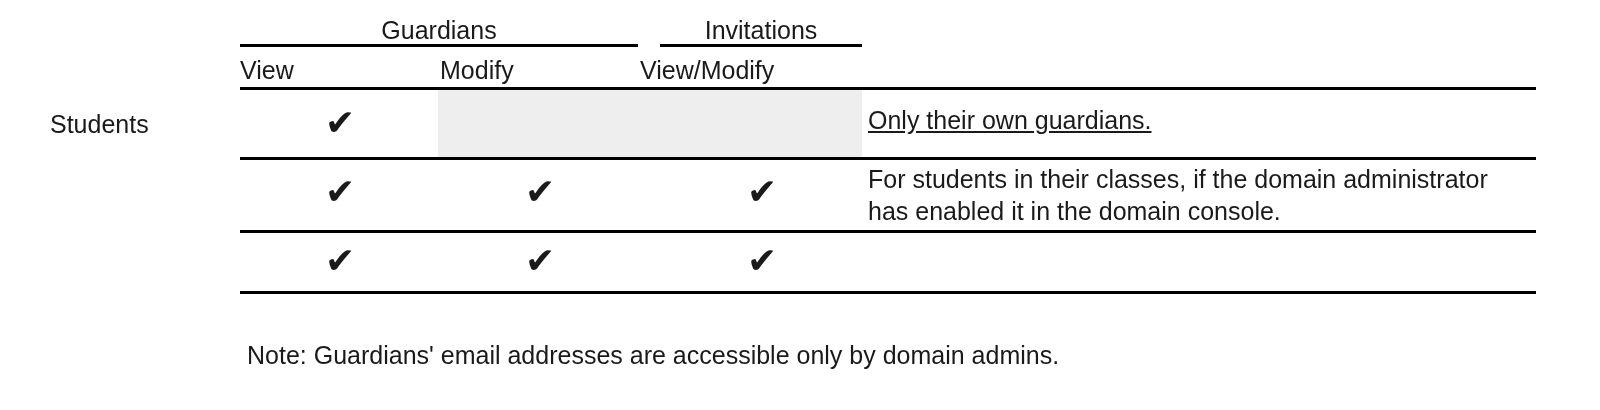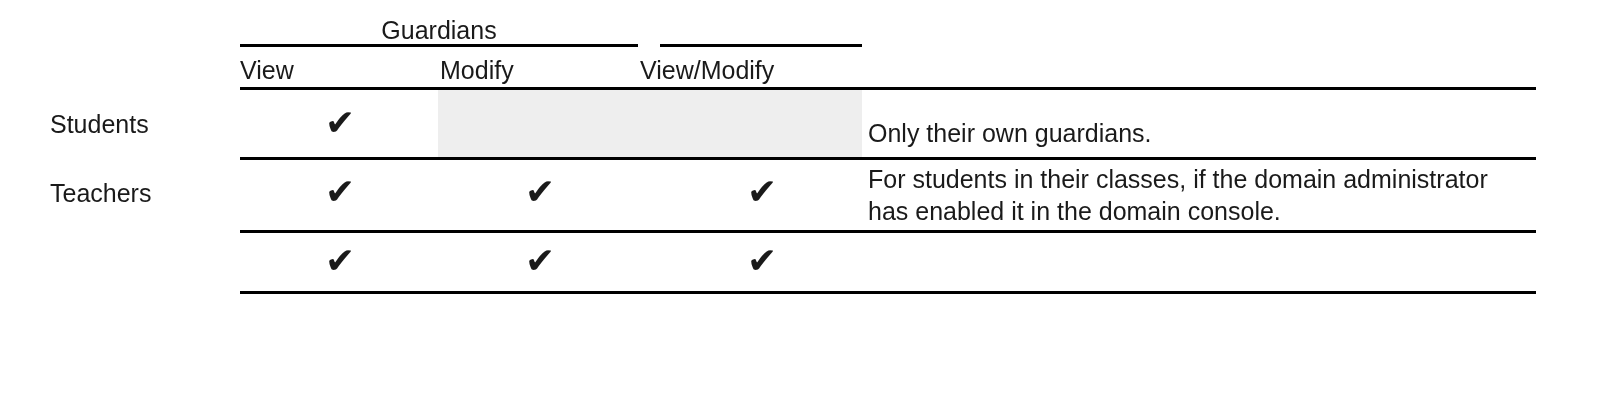--- a/index.html
+++ b/index.html
@@ -112,21 +112,21 @@
 
   .note-cell {
     position: absolute;
     left: 868px;
     width: 660px;
     font-size: 25px;
     line-height: 32px;
     text-align: left;
     color: #1a1a1a;
   }
-  .note-cell.students { top: 117px; }
+  .note-cell.students { top: 104px; text-decoration: underline; }
   .note-cell.teachers { top: 163px; }
   .note-cell.admin { top: 248px; }
 
   .footnote {
     position: absolute;
     left: 247px;
     top: 340px;
     width: 1200px;
     font-size: 25px;
     line-height: 30px;
@@ -134,45 +134,46 @@
     white-space: nowrap;
     color: #1a1a1a;
   }
 </style>
 </head>
 <body>
 
 <div class="page">
 
   <div class="grp-title guardians">Guardians</div>
+  <div class="grp-title invitations">Invitations</div>
 
   <div class="grp-rule guardians"></div>
   <div class="grp-rule invitations"></div>
 
   <div class="col-head view">View</div>
   <div class="col-head modify">Modify</div>
   <div class="col-head viewmodify">View/Modify</div>
 
   <div class="rule r0"></div>
   <div class="rule r1"></div>
   <div class="rule r2"></div>
   <div class="rule r3"></div>
 
   <div class="shade"></div>
 
   <div class="row-label students">Students</div>
-  <div class="row-label teachers">Teachers</div>
 
   <div class="check c-view row-students">✔</div>
 
   <div class="check c-view row-teachers">✔</div>
   <div class="check c-modify row-teachers">✔</div>
   <div class="check c-inv row-teachers">✔</div>
 
   <div class="check c-view row-admin">✔</div>
   <div class="check c-modify row-admin">✔</div>
   <div class="check c-inv row-admin">✔</div>
 
   <div class="note-cell students">Only their own guardians.</div>
   <div class="note-cell teachers">For students in their classes, if the domain administrator has enabled it in the domain console.</div>
 
+  <div class="footnote">Note: Guardians' email addresses are accessible only by domain admins.</div>
 
 </div>
 
 </body></html>

